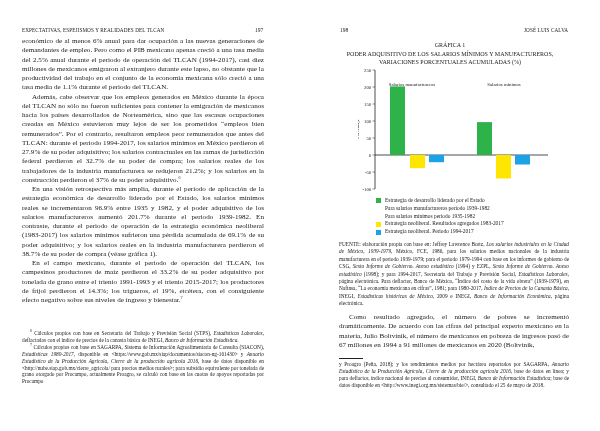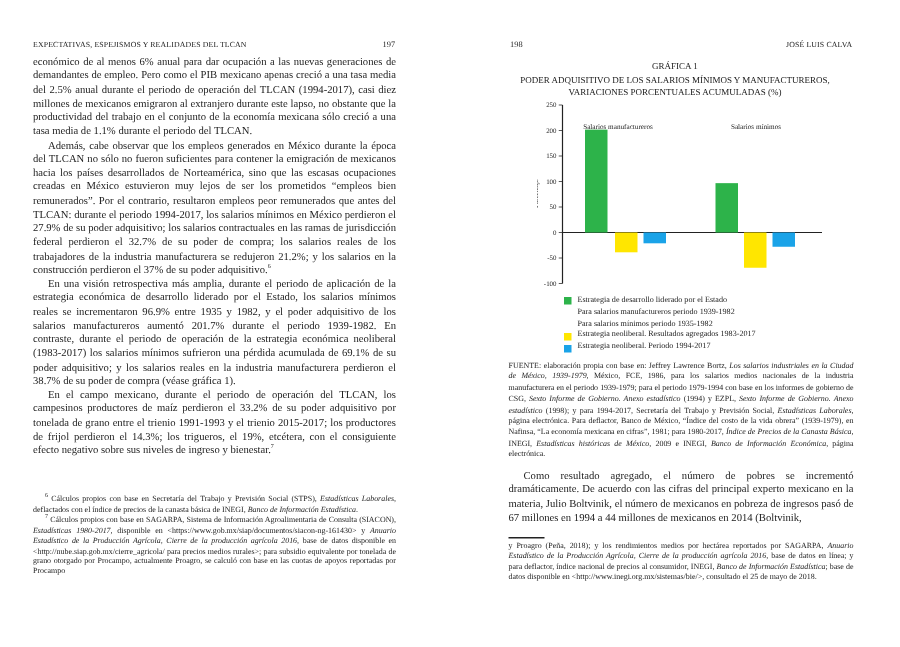--- a/index.html
+++ b/index.html
@@ -111,20 +111,20 @@
       <span class="sw" style="background:#1aa3e8"></span>
       <span>Estrategia neoliberal. Periodo 1994-2017</span>
     </div>
 </div>
 
 <div class="src" style="left:339px; top:241px; width:230px;">
   <span style="font-variant:small-caps;">FUENTE</span><span>: elaboración propia con base en: Jeffrey Lawrence Bortz, </span><i>Los salarios industriales en la Ciudad de México, 1939-1979</i><span>, México, FCE, 1986, para los salarios medios nacionales de la industria manufacturera en el periodo 1939-1979; para el periodo 1979-1994 con base en los informes de gobierno de CSG, </span><i>Sexto Informe de Gobierno. Anexo estadístico</i><span> (1994) y EZPL, </span><i>Sexto Informe de Gobierno. Anexo estadístico</i><span> (1998); y para 1994-2017, Secretaría del Trabajo y Previsión Social, </span><i>Estadísticas Laborales</i><span>, página electrónica. Para deflactor, Banco de México, “Índice del costo de la vida obrera” (1939-1979), en Nafinsa, “La economía mexicana en cifras”, 1981; para 1980-2017, </span><i>Índice de Precios de la Canasta Básica</i><span>, INEGI, </span><i>Estadísticas históricas de México</i><span>, 2009 e INEGI, </span><i>Banco de Información Económica</i><span>, página electrónica.</span>
 </div>
 
 <div class="body-text" style="left:339px; top:313px; width:230px;">
-  <p>Como resultado agregado, el número de pobres se incrementó dramáticamente. De acuerdo con las cifras del principal experto mexicano en la materia, Julio Boltvinik, el número de mexicanos en pobreza de ingresos pasó de 67 millones en 1994 a 44 millones de mexicanos en 2014 (Boltvinik,</p>
+  <p>Como resultado agregado, el número de pobres se incrementó dramáticamente. De acuerdo con las cifras del principal experto mexicano en la materia, Julio Boltvinik, el número de mexicanos en pobreza de ingresos pasó de 67 millones en 1994 a 91 millones de mexicanos en 2020 (Boltvinik,</p>
 </div>
 
 <div class="fn-rule" style="left:339px; top:358px; width:24px;"></div>
 
 <div class="fn" style="left:339px; top:361px; width:230px;">
   <p class="noind"><span>y Proagro (Peña, 2018); y los rendimientos medios por hectárea reportados por SAGARPA, </span><i>Anuario Estadístico de la Producción Agrícola, Cierre de la producción agrícola 2016</i><span>, base de datos en línea; y para deflactor, índice nacional de precios al consumidor, INEGI, </span><i>Banco de Información Estadística</i><span>; base de datos disponible en &lt;http://www.inegi.org.mx/sistemas/bie/&gt;, consultado el 25 de mayo de 2018.</span></p>
 </div>
 
 </body></html>

